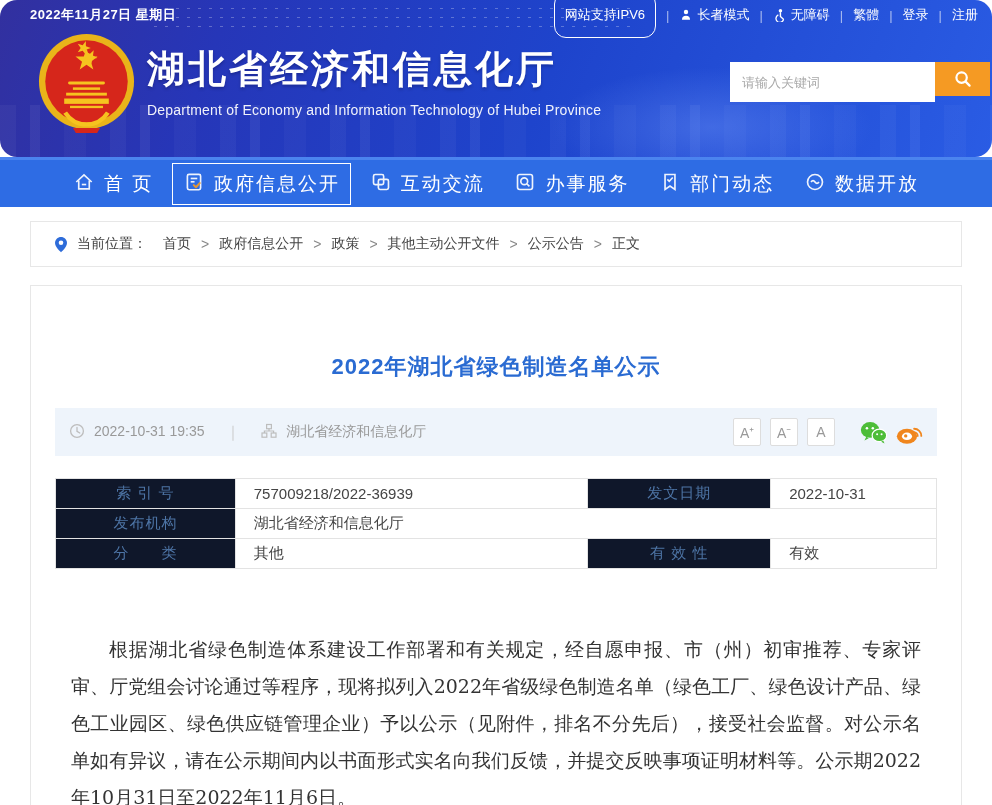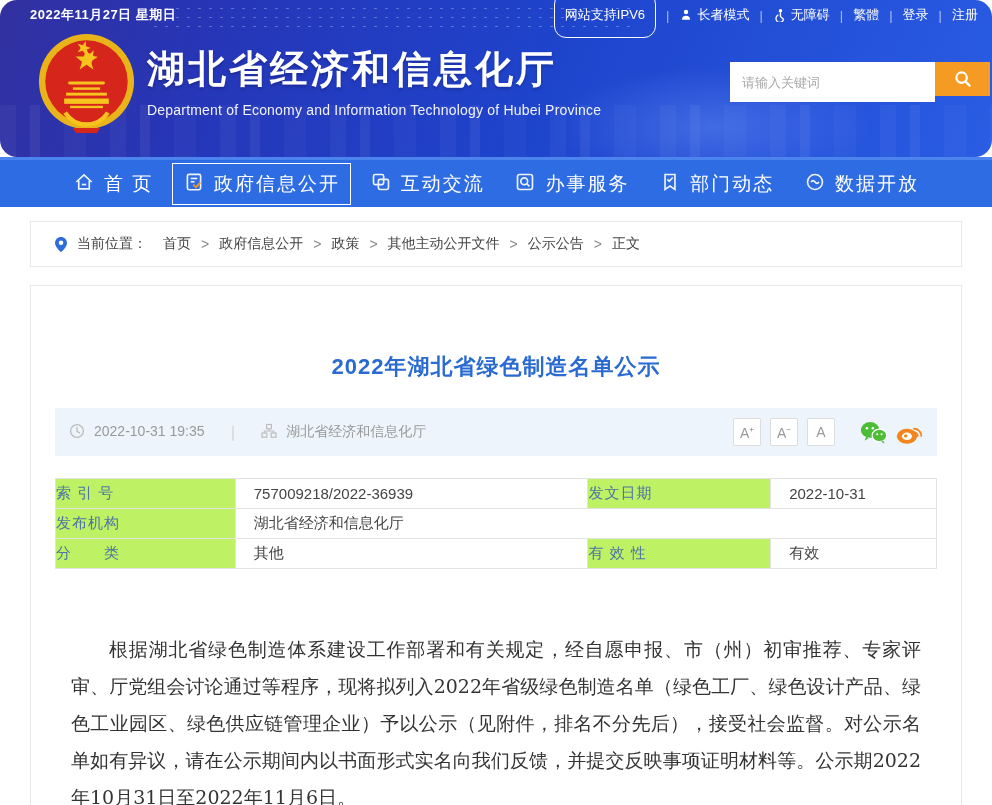--- a/index.html
+++ b/index.html
@@ -68,21 +68,21 @@
   .meta-left { display:flex; align-items:flex-start; gap:9px; color:#999; font-size:14px; }
   .meta-div { color:#c9c9c9; margin:0 12px; font-size:15px; }
   .meta-right { display:flex; align-items:center; gap:9px; }
   .fsz { width:28px; height:28px; background:#fff; border:1px solid #ddd; border-radius:2px;
     color:#999; font-size:14px; cursor:pointer; font-family:"Liberation Sans",sans-serif; }
   .share { width:27px; height:25px; cursor:pointer; }
 
   
   .infotable { width:882px; margin:22px auto 0; border-collapse:collapse; font-size:15px; }
   .infotable td { border:1px solid #e3e3e3; height:30px; }
-  .infotable td.lbl { background:#bef264; color:#4d74a5; letter-spacing:1px; }
+  .infotable td.lbl { background:#0f172a; color:#4d74a5; text-align:center; letter-spacing:1px; }
   .infotable td.val { color:#444; padding-left:18px; }
 
   
   .body-text { width:850px; margin:62px auto 0; font-size:19px; line-height:37px;
     color:#333; text-align:justify; text-indent:2em;
     font-family:"DejaVu Serif","Liberation Serif",serif; }
 </style>
 </head>
 <body>
 

